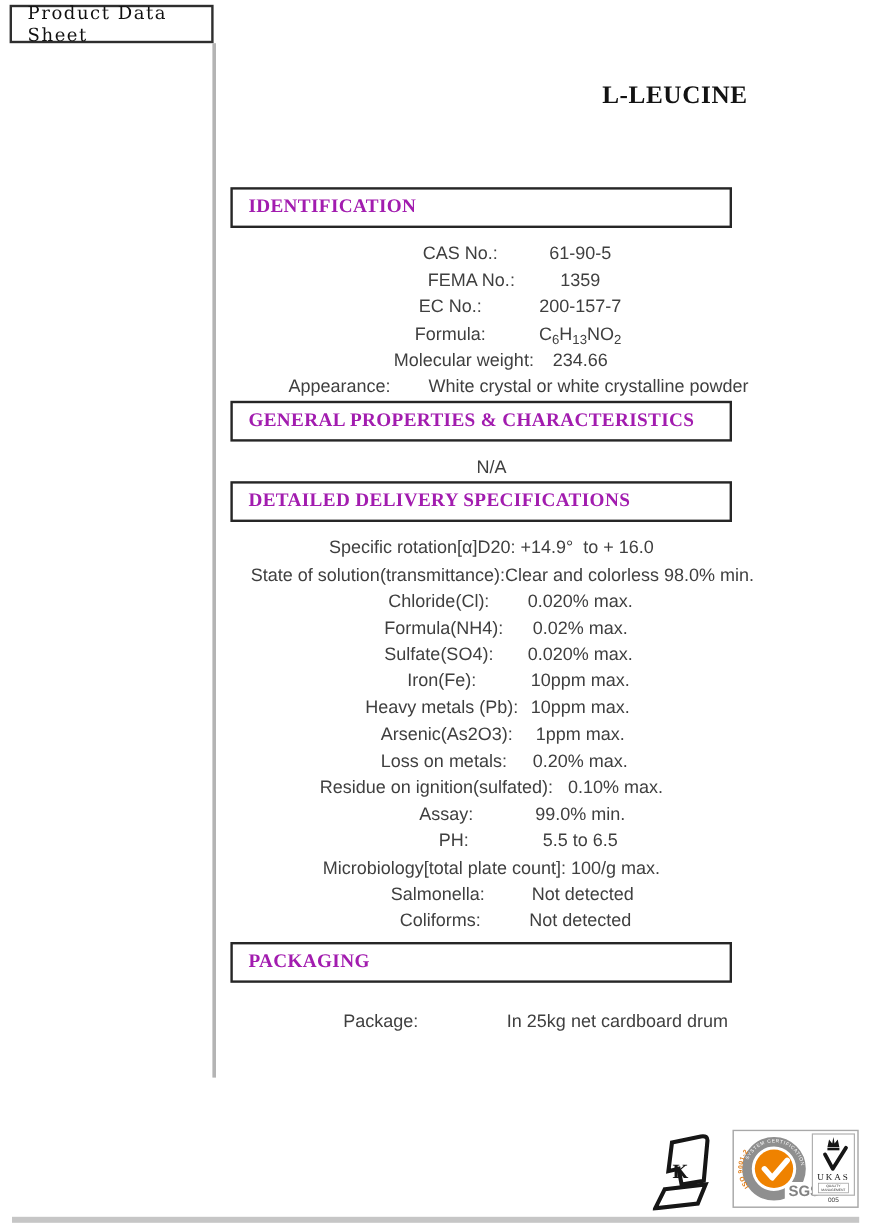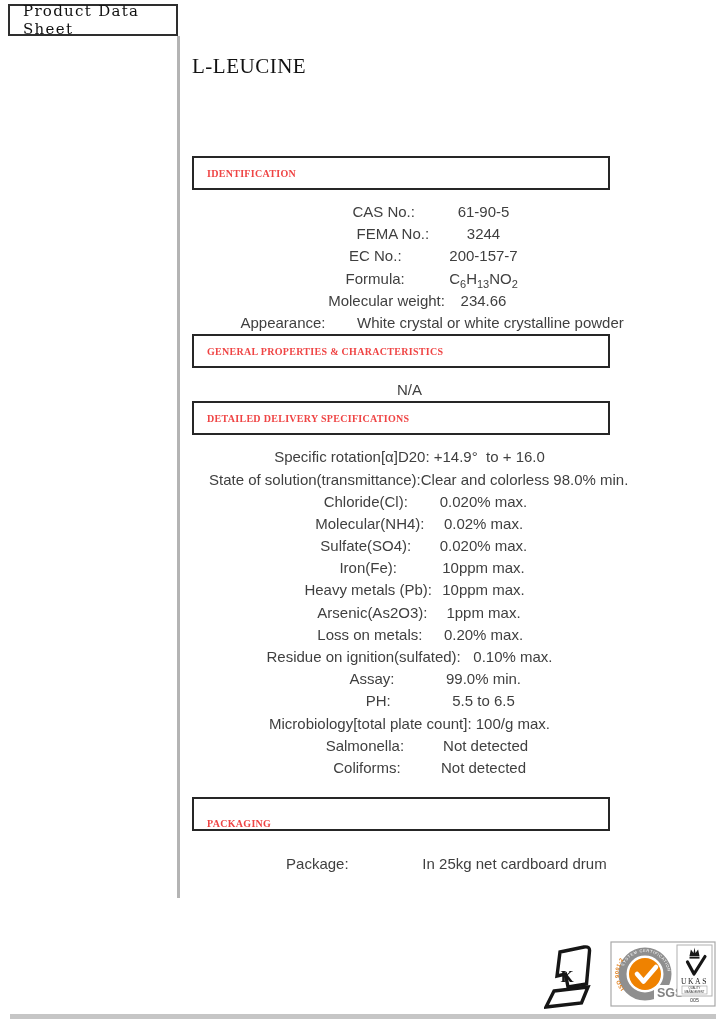--- a/index.html
+++ b/index.html
@@ -9,35 +9,35 @@
   
   .pds-box{position:absolute;left:8px;top:4px;width:170px;height:32px;box-sizing:border-box;
            border:2px solid #2e2e2e;background:#fff;display:flex;align-items:center;
            padding-left:13px;font-family:"DejaVu Serif",serif;font-size:15px;
            letter-spacing:1.3px;color:#101010;}
 
   
   .vline{position:absolute;left:177px;top:36px;width:3px;height:862px;background:#b4b4b4;}
 
   
-  .title{position:absolute;left:192px;top:54px;width:418px;margin:0;text-align:left;
-         font-family:"Liberation Serif",serif;font-weight:normal;font-size:21px;
+  .title{position:absolute;left:192px;top:54px;width:418px;margin:13px;text-align:right;
+         font-family:"Liberation Serif",serif;font-weight:bold;font-size:21px;
          color:#121212;letter-spacing:.5px;}
 
   
   .sections{position:absolute;left:192px;top:156px;width:418px;}
   .heading-box{box-sizing:border-box;height:34px;border:2px solid #262626;background:#fff;
                display:flex;align-items:center;padding-left:13px;}
-  .heading-label{font-family:"Liberation Serif",serif;font-weight:bold;font-size:10px;
-                 color:#ef4444;letter-spacing:.3px;}
+  .heading-label{font-family:"Liberation Serif",serif;font-weight:bold;font-size:16px;
+                 color:#a21caf;letter-spacing:.3px;}
   .rows{padding:11px 0 0 17px;font-size:15px;}
   .row{line-height:22.2px;height:22.2px;white-space:nowrap;text-align:center;}
   .cell-label{display:inline-block;width:148px;}
   .section--packaging .cell-label{width:210px;}
-  .section--packaging .heading-box{margin-top:18px;align-items:flex-end;}
+  .section--packaging .heading-box{margin-top:6px;}
   .section--packaging .rows{padding-top:22px;}
   sub{font-size:11px;}
 
   
   .kosher{position:absolute;left:544px;top:945px;}
   .badge{position:absolute;left:610px;top:941px;}
 
   
   .bottom-rule{position:absolute;left:10px;right:10px;bottom:5px;height:5px;background:#c6c6c6;}
 </style>
@@ -54,21 +54,21 @@
 
   <h1 class="title">L-LEUCINE</h1>
 
   <div class="sections">
       <section class="pds-section section--identification">
         <div class="heading-box">
           <span class="heading-label">IDENTIFICATION</span>
         </div>
         <div class="rows">
           <div class="row row-cols"><span class="cell-label">CAS No.:</span><span class="cell-value">61-90-5</span></div>
-          <div class="row row-cols"><span class="cell-label">FEMA No.:</span><span class="cell-value">3244</span></div>
+          <div class="row row-cols"><span class="cell-label">FEMA No.:</span><span class="cell-value">1359</span></div>
           <div class="row row-cols"><span class="cell-label">EC No.:</span><span class="cell-value">200-157-7</span></div>
           <div class="row row-cols"><span class="cell-label">Formula:</span><span class="cell-value">C<sub>6</sub>H<sub>13</sub>NO<sub>2</sub></span></div>
           <div class="row row-cols"><span class="cell-label">Molecular weight:</span><span class="cell-value">234.66</span></div>
           <div class="row row-cols"><span class="cell-label">Appearance:</span><span class="cell-value">White crystal or white crystalline powder</span></div>
         </div>
       </section>
       <section class="pds-section section--general-properties">
         <div class="heading-box">
           <span class="heading-label">GENERAL PROPERTIES &amp; CHARACTERISTICS</span>
         </div>
@@ -77,21 +77,21 @@
         </div>
       </section>
       <section class="pds-section section--detailed-delivery">
         <div class="heading-box">
           <span class="heading-label">DETAILED DELIVERY SPECIFICATIONS</span>
         </div>
         <div class="rows">
           <div class="row row-inline"><span class="cell-inline">Specific rotation[α]D20: +14.9°&nbsp; to + 16.0</span></div>
           <div class="row row-inline"><span class="cell-inline">State of solution(transmittance):Clear and colorless 98.0% min.</span></div>
           <div class="row row-cols"><span class="cell-label">Chloride(Cl):</span><span class="cell-value">0.020% max.</span></div>
-          <div class="row row-cols"><span class="cell-label">Molecular(NH4):</span><span class="cell-value">0.02% max.</span></div>
+          <div class="row row-cols"><span class="cell-label">Formula(NH4):</span><span class="cell-value">0.02% max.</span></div>
           <div class="row row-cols"><span class="cell-label">Sulfate(SO4):</span><span class="cell-value">0.020% max.</span></div>
           <div class="row row-cols"><span class="cell-label">Iron(Fe):</span><span class="cell-value">10ppm max.</span></div>
           <div class="row row-cols"><span class="cell-label">Heavy metals (Pb):</span><span class="cell-value">10ppm max.</span></div>
           <div class="row row-cols"><span class="cell-label">Arsenic(As2O3):</span><span class="cell-value">1ppm max.</span></div>
           <div class="row row-cols"><span class="cell-label">Loss on metals:</span><span class="cell-value">0.20% max.</span></div>
           <div class="row row-inline"><span class="cell-inline">Residue on ignition(sulfated):&nbsp;&nbsp; 0.10% max.</span></div>
           <div class="row row-cols"><span class="cell-label">Assay:</span><span class="cell-value">99.0% min.</span></div>
           <div class="row row-cols"><span class="cell-label">PH:</span><span class="cell-value">5.5 to 6.5</span></div>
           <div class="row row-inline"><span class="cell-inline">Microbiology[total plate count]: 100/g max.</span></div>
           <div class="row row-cols"><span class="cell-label">Salmonella:</span><span class="cell-value">&nbsp;Not detected</span></div>

